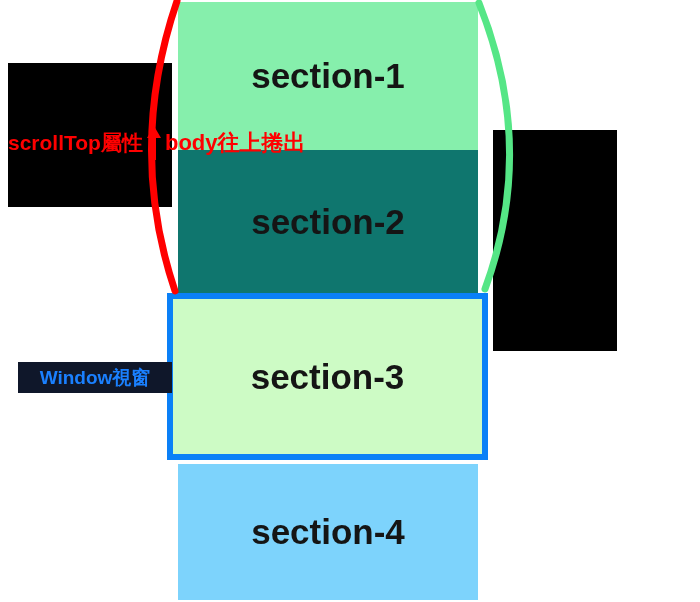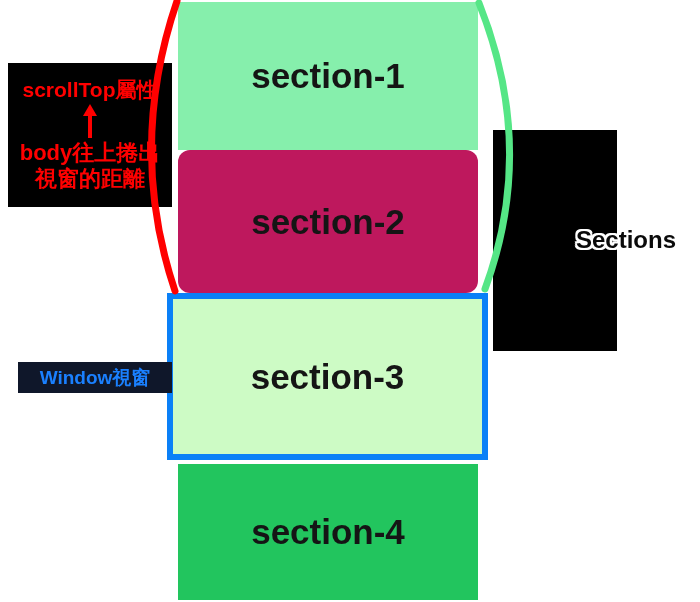--- a/index.html
+++ b/index.html
@@ -16,21 +16,21 @@
   .sec1{left:178px;top:2px;width:300px;height:148px;}
   .sec2{left:178px;top:150px;width:300px;height:143px;}
   .sec4{left:178px;top:464px;width:300px;height:136px;}
   .window-box{
     position:absolute;left:167px;top:293px;width:321px;height:167px;
     border:6px solid #1d4ed8;box-sizing:border-box;
     display:flex;align-items:center;justify-content:center;
   }
   .anno-box{
     position:absolute;left:8px;top:63px;width:164px;height:144px;
-    background:#000;display:flex;flex-direction:column;align-items:center;
+    background:#000;display:flex;align-items:center;
     padding-top:15px;box-sizing:border-box;
   }
   .anno-line1{font-size:21px;font-weight:700;line-height:24px;white-space:nowrap;}
   .anno-line{font-size:22px;font-weight:700;line-height:26px;white-space:nowrap;}
   .arrow-wrap{height:36px;display:flex;align-items:center;justify-content:center;margin:1px 0;}
   .window-label{
     position:absolute;left:18px;top:362px;width:154px;height:31px;background:#000;
     display:flex;align-items:center;justify-content:center;
   }
   .window-label span{font-size:19px;font-weight:700;white-space:nowrap;}
@@ -50,48 +50,46 @@
 <body>
 
 <div class="stage">
 
   <div class="right-panel" style="background-color: rgb(0, 0, 0);"></div>
 
   <div class="sec sec1" style="background-color: #86efac;">
     <span class="sec-label">section-1</span>
   </div>
 
-  <div class="sec sec2" style="background-color: #be185d; border-radius: 12px;">
+  <div class="sec sec2" style="background-color: #0f766e;">
     <span class="sec-label">section-2</span>
   </div>
 
   <div class="window-box" style="background-color: rgb(205, 251, 197); border-color: rgb(10, 128, 247);">
     <span class="sec-label">section-3</span>
   </div>
 
-  <div class="sec sec4" style="background-color: #22c55e;">
+  <div class="sec sec4" style="background-color: #7dd3fc;">
     <span class="sec-label">section-4</span>
   </div>
 
   <div class="anno-box" style="background-color: rgb(0, 0, 0); color: rgb(255, 0, 0);">
     <span class="anno-line1">scrollTop屬性</span>
     <span class="arrow-wrap">
       <svg width="22" height="34" viewBox="0 0 22 34">
         <polygon points="11,0 4,12 18,12" fill="#ff0000"></polygon>
         <rect x="9" y="9" width="4" height="25" fill="#ff0000"></rect>
       </svg>
     </span>
     <span class="anno-line">body往上捲出</span>
-    <span class="anno-line">視窗的距離</span>
   </div>
 
   <div class="window-label" style="background-color: #0f172a;">
     <span style="color: rgb(26, 128, 255);">Window視窗</span>
   </div>
 
-  <div class="outline-label">Sections</div>
 
   <svg class="overlay" viewBox="0 0 700 602">
     <path class="brace" d="M 177 1 Q 127 148 175 291" style="stroke: rgb(255, 0, 0);"></path>
     <path class="brace" d="M 479 3 Q 537 148 485 289" style="stroke: rgb(85, 230, 134);"></path>
   </svg>
 
 </div>
 
 </body></html>

